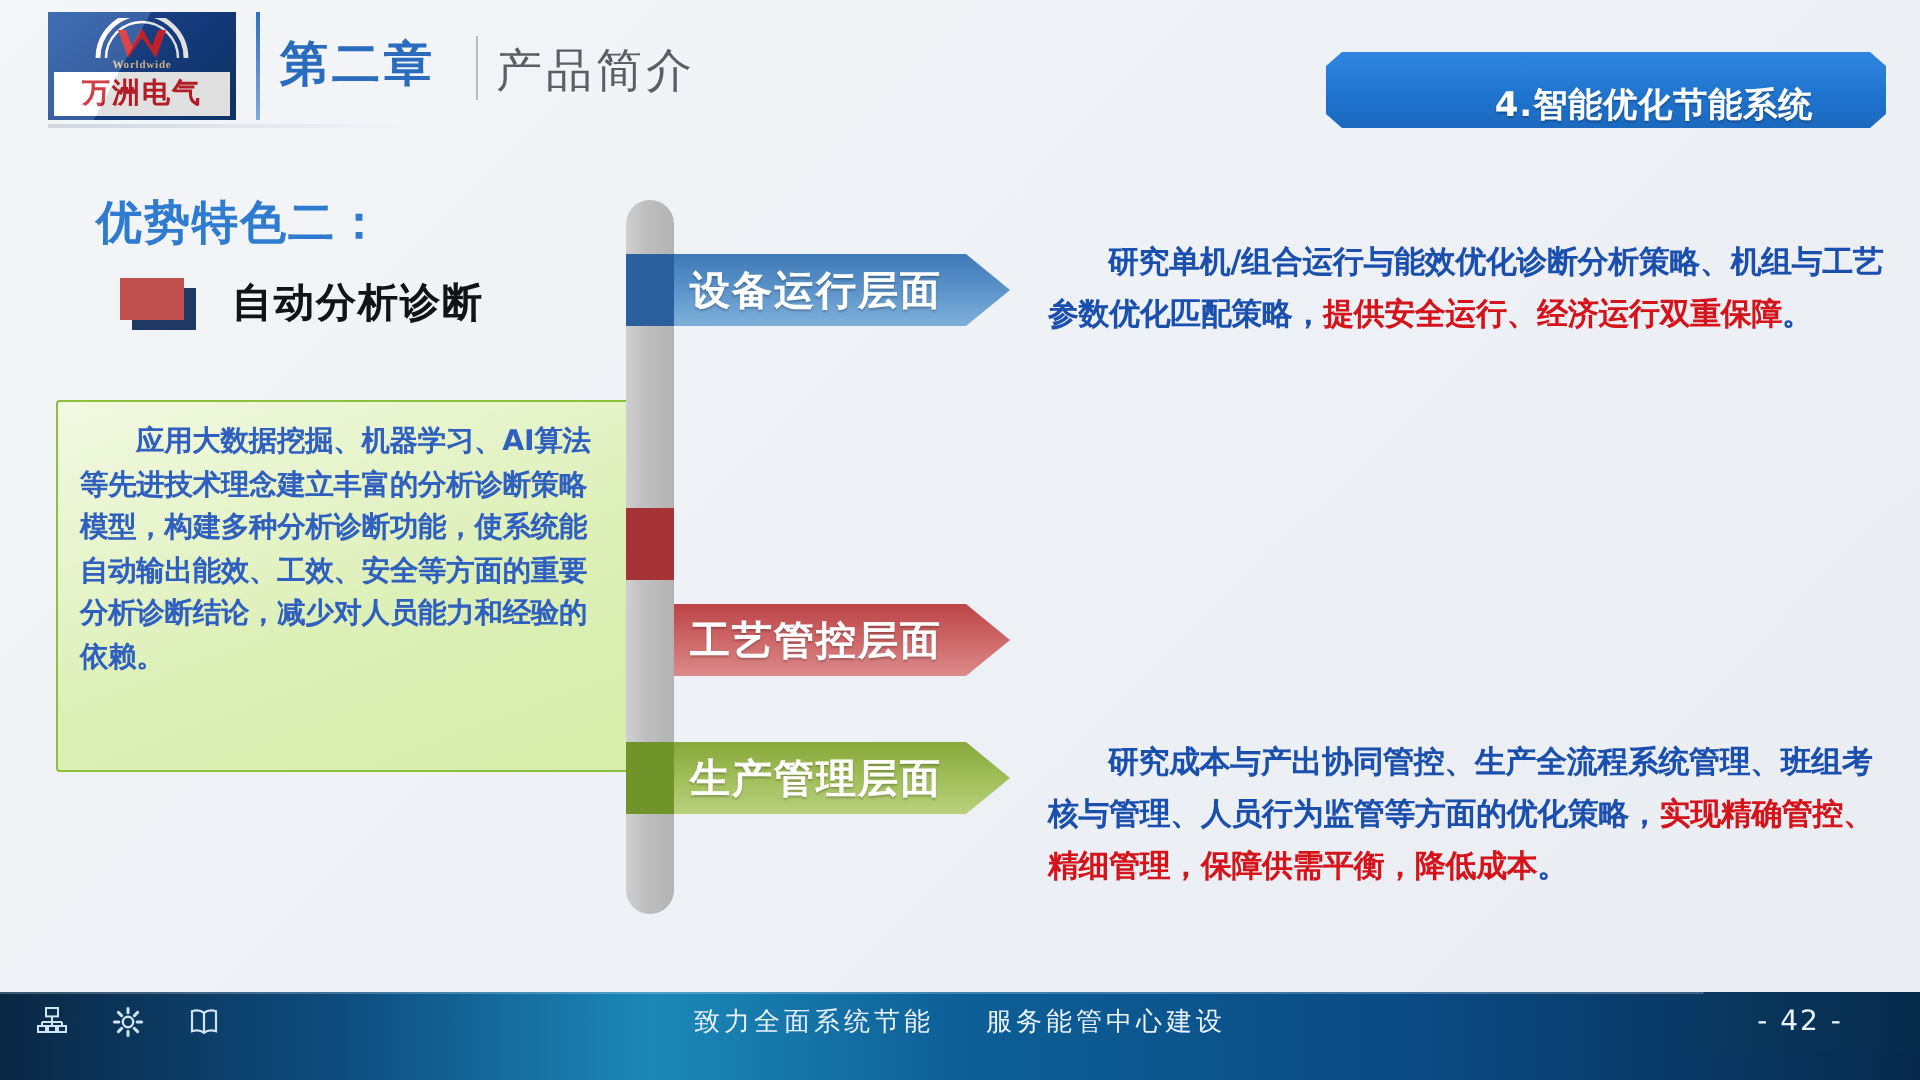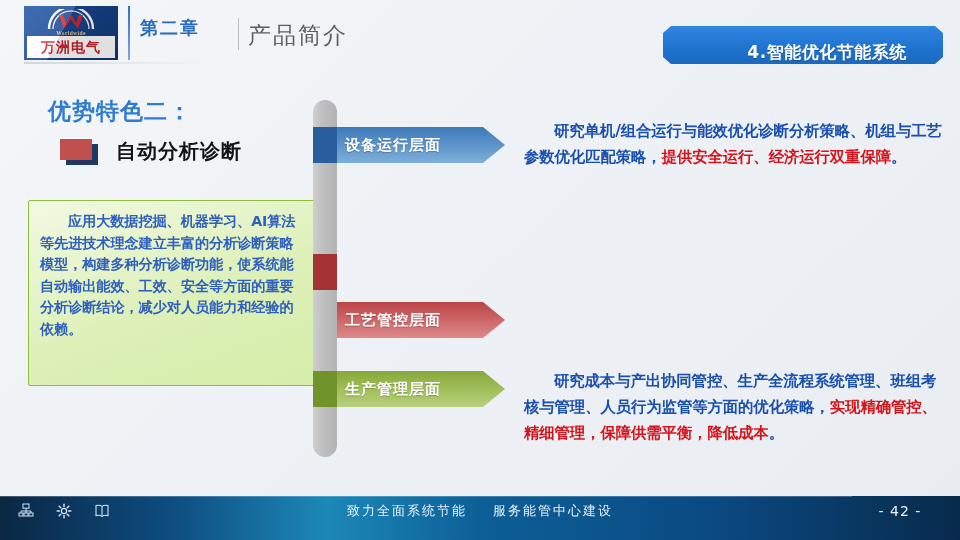--- a/index.html
+++ b/index.html
@@ -49,21 +49,21 @@
     font-family: "DejaVu Sans", sans-serif;
   }
 
   .header-divider {
     position: absolute; left: 128px; top: 6px;
     width: 2px; height: 54px;
     background: linear-gradient(180deg,#2f6fc4,#7fa8dd);
   }
   .chapter {
     position: absolute; left: 140px; top: 16px;
-    font-size: 18px; font-weight: bold; color: #2a6bbd;
+    font-size: 24px; font-weight: bold; color: #2a6bbd;
     letter-spacing: 2px;
     font-family: "DejaVu Sans", sans-serif;
     text-align: center;
   }
   .chapter-sep {
     position: absolute; left: 238px; top: 18px;
     width: 1px; height: 32px; background: #b9bcc1;
   }
   .chapter-sub {
     position: absolute; left: 248px; top: 20px;
@@ -142,21 +142,21 @@
   .band { position: absolute; left: 313px; height: 36px; }
   .band .stub {
     position: absolute; left: 0; top: 0; width: 24px; height: 100%;
   }
   .band .arrow {
     position: absolute; left: 24px; top: 0; height: 100%; width: 168px;
     clip-path: polygon(0 0, calc(100% - 22px) 0, 100% 50%, calc(100% - 22px) 100%, 0 100%);
     display: flex; align-items: center;
   }
   .band .arrow span {
-    color: #ffffff; font-size: 15px; font-weight: bold; letter-spacing: 1px;
+    color: #ffffff; font-size: 20px; font-weight: bold; letter-spacing: 1px;
     padding-left: 8px;
     font-family: "DejaVu Sans", sans-serif;
     text-shadow: 0 1px 1px rgba(0,0,0,.22);
   }
   #band-0 { top: 127px; }
   #band-0 .stub  { background: #2a5f9e; }
   #band-0 .arrow { background: linear-gradient(180deg,#3e79b8 0%,#5f96cb 55%,#7fb0da 100%); }
   #band-1 { top: 254px; }
   #band-1 .stub  { background: #a53234; }
   #band-1 .arrow { background: linear-gradient(180deg,#bb4446 0%,#cf6a6b 55%,#dc8a8b 100%); margin-top: 48px; }

